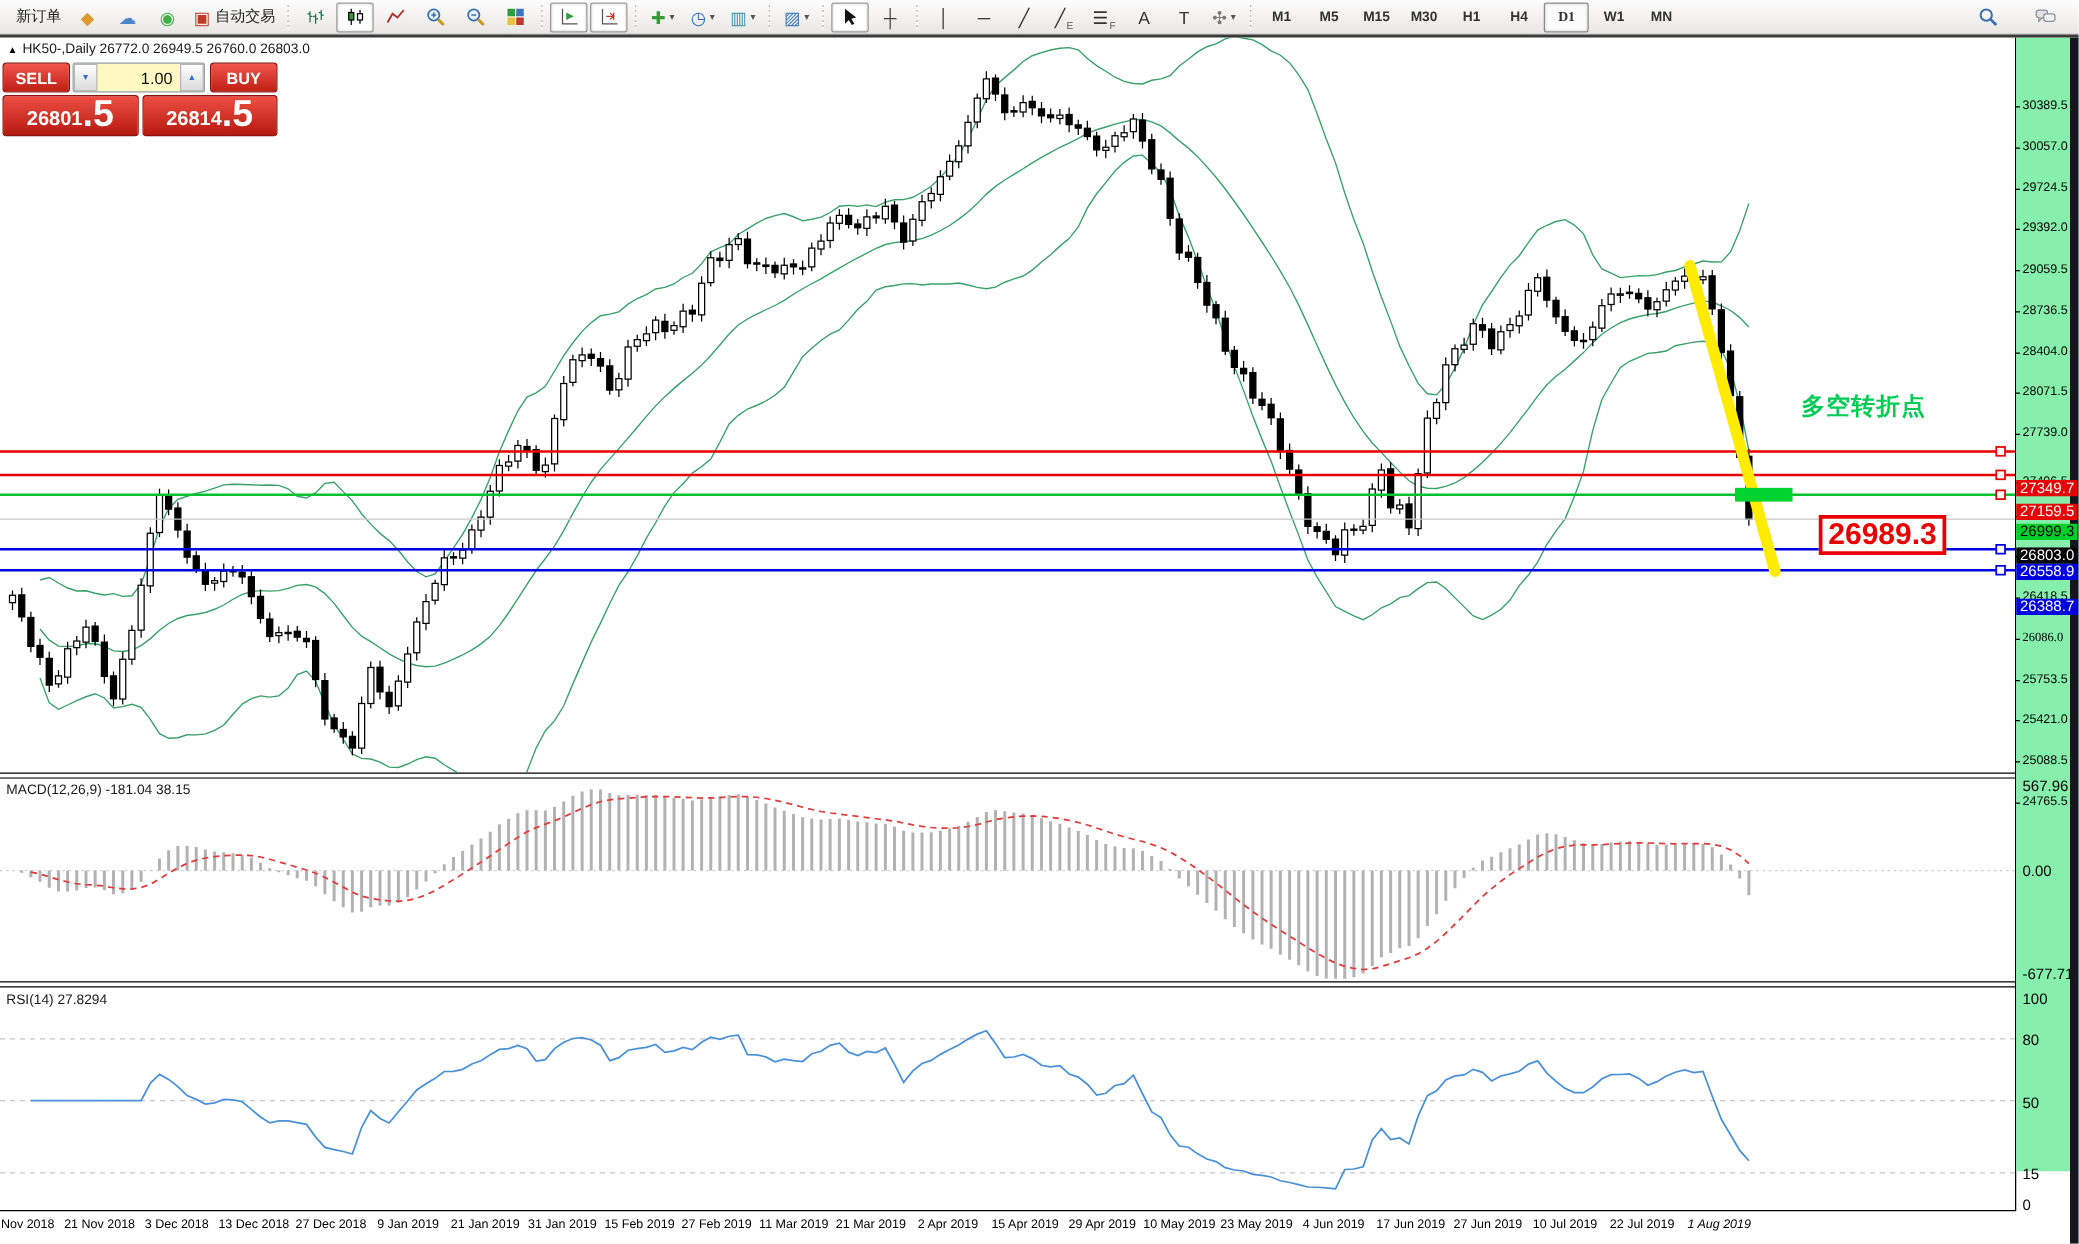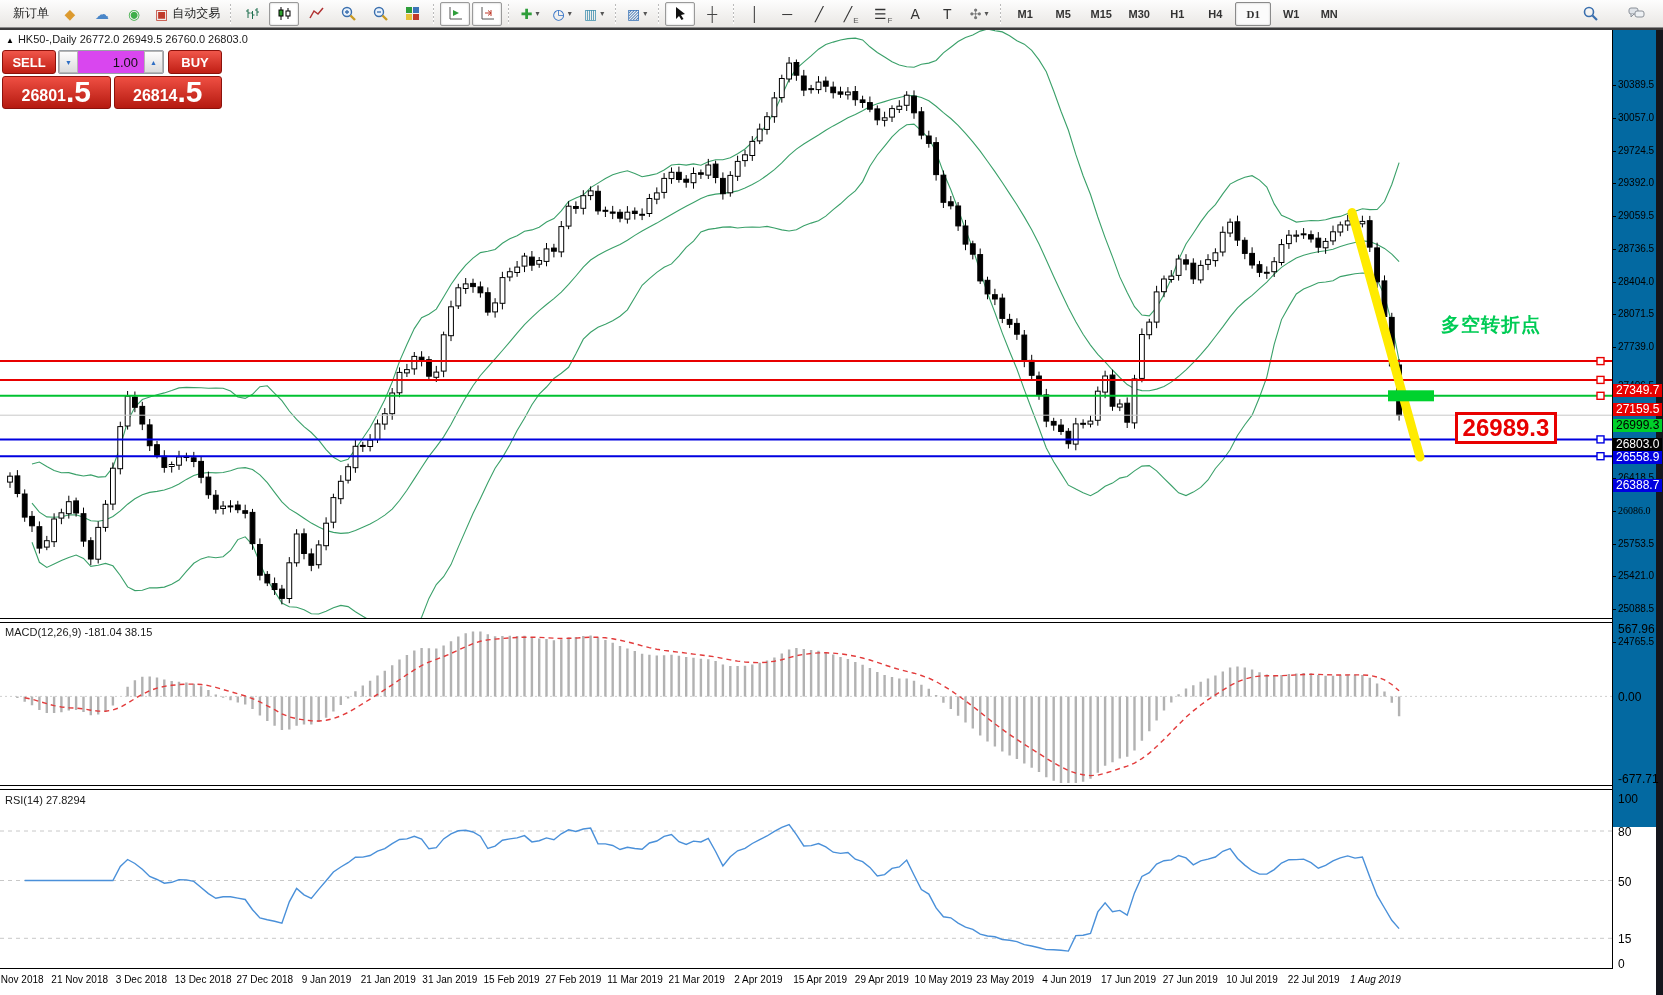--- a/index.html
+++ b/index.html
@@ -39,31 +39,31 @@
   .pane-label{position:absolute;left:5px;font-size:11px;color:#1a1a1a;white-space:nowrap;}
   #macd-label{top:596px;}
   #rsi-label{top:764px;}
 
   
   #trade-widget{position:absolute;left:2px;top:20px;width:220px;}
   .tw-row1{display:flex;height:24px;}
   .tw-btn{background:linear-gradient(#f0564a,#c01e14);border:1px solid #8c120c;border-radius:3px;color:#fff;font-weight:bold;font-size:13px;display:flex;align-items:center;justify-content:center;}
   #sell-btn{width:52px;}
   #buy-btn{width:52px;margin-left:2px;}
-  #vol-box{flex:1;display:flex;margin:0 2px;border:1px solid #9aa0a6;background:#d946ef;border-radius:2px;}
+  #vol-box{flex:1;display:flex;margin:0 2px;border:1px solid #9aa0a6;background:#fef9c3;border-radius:2px;}
   .spin{width:17px;background:linear-gradient(#fdfdfd,#dcdcdc);border:1px solid #b5b5b5;color:#2f6fc4;font-size:7px;display:flex;align-items:center;justify-content:center;}
   #vol-value{flex:1;font-size:13px;color:#111;display:flex;align-items:center;justify-content:flex-end;padding-right:6px;}
   .tw-row2{display:flex;height:33px;margin-top:2px;}
   .px-box{flex:1;background:linear-gradient(#ef4f43,#b51a10);border:1px solid #8c120c;border-radius:3px;color:#fff;display:flex;align-items:flex-end;justify-content:center;padding-bottom:1px;}
   .px-box + .px-box{margin-left:3px;}
   .px-small{font-size:16px;font-weight:bold;line-height:22px;}
   .px-big{font-size:30px;font-weight:bold;line-height:30px;}
 
   
-  #price-scale{position:absolute;left:1613px;top:0;width:43px;height:797px;background:#0369a1;}
+  #price-scale{position:absolute;left:1613px;top:0;width:43px;height:907px;background:#86efac;}
   .ptick{position:absolute;left:5px;font-size:10px;color:#000;white-space:nowrap;}
   .ptick::before{content:"";position:absolute;left:-6px;top:6px;width:4px;height:1px;background:#000;}
   .plabel{position:absolute;left:0px;height:13px;line-height:13px;font-size:12px;padding:0 3px;white-space:nowrap;z-index:5;}
   .alabel{position:absolute;left:5px;font-size:12px;color:#000;white-space:nowrap;}
 
   
   #date-axis{position:absolute;left:0;top:941px;width:1612px;height:20px;}
   .dlabel{position:absolute;top:3px;font-size:10px;color:#000;white-space:nowrap;transform:translateX(-50%);}
 
   

